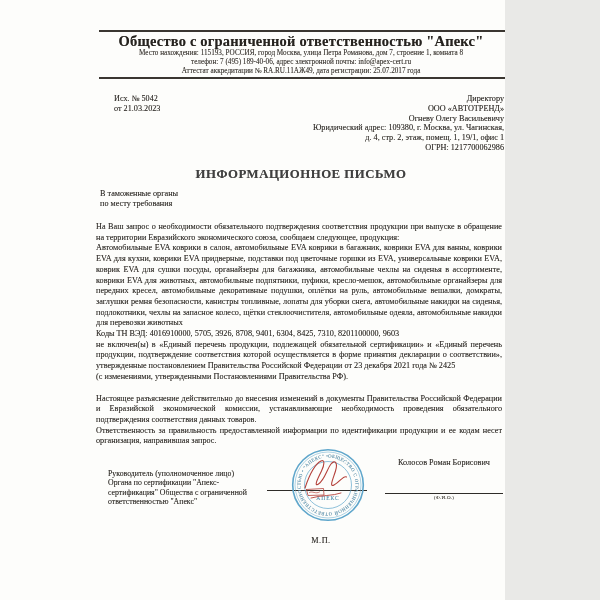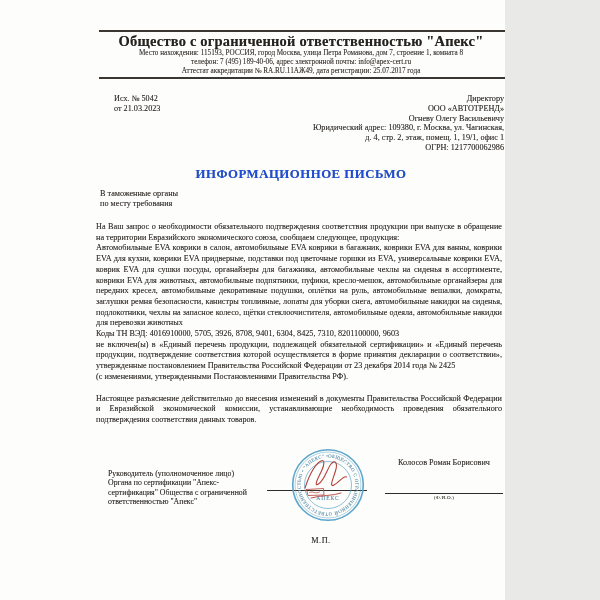--- a/index.html
+++ b/index.html
@@ -15,21 +15,21 @@
     font-weight:bold;font-size:14.5px;letter-spacing:.2px;color:#26231f;
   }
   .lh-lines{
     position:absolute;left:58px;top:49px;width:486px;text-align:center;
     font-size:7.2px;line-height:9px;color:#403c37;
   }
   .ref{position:absolute;left:106px;top:94px;font-size:8.2px;line-height:10px;margin-left:8px;}
   .recipient{position:absolute;left:98px;top:94px;width:406px;text-align:right;font-size:8.2px;line-height:9.8px;}
   .doc-title{
     position:absolute;left:98px;top:167px;width:406px;margin:0;text-align:center;
-    font-size:12.8px;font-weight:bold;letter-spacing:.5px;color:#1d4ed8;
+    font-size:12.8px;font-weight:bold;letter-spacing:.5px;color:#404040;
   }
   .addressee{position:absolute;left:100px;top:189px;font-size:8.2px;line-height:9.8px;}
   .body-text{position:absolute;left:96px;top:222px;width:406px;font-size:8.2px;line-height:10.7px;}
   .body-text p{margin:0;text-align:justify;}
   .body-text p.gap{margin-top:11px;}
   .sig-role{position:absolute;left:108px;top:469px;width:150px;font-size:7.8px;line-height:9.4px;}
   .sig-line{position:absolute;background:#2f2c28;height:1px;}
   .sig-name{position:absolute;left:380px;top:458px;width:128px;text-align:center;font-size:8.2px;}
   .sig-fio{position:absolute;left:380px;top:495px;width:128px;text-align:center;font-size:5px;letter-spacing:.3px;color:#4a463f;}
   .stamp{position:absolute;left:291px;top:448px;}
@@ -67,23 +67,24 @@
 
   <div class="addressee">
     <div>В таможенные органы</div>
     <div>по месту требования</div>
   </div>
 
   <div class="body-text">
     <p>На Ваш запрос о необходимости обязательного подтверждения соответствия продукции при выпуске в обращение на территории Евразийского экономического союза, сообщаем следующее, продукция:</p>
     <p>Автомобильные EVA коврики в салон, автомобильные EVA коврики в багажник, коврики EVA для ванны, коврики EVA для кухни, коврики EVA придверные, подставки под цветочные горшки из EVA, универсальные коврики EVA, коврик EVA для сушки посуды, органайзеры для багажника, автомобильные чехлы на сиденья в ассортименте, коврики EVA для животных, автомобильные подпятники, пуфики, кресло-мешок, автомобильные органайзеры для передних кресел, автомобильные декоративные подушки, оплётки на руль, автомобильные вешалки, домкраты, заглушки ремня безопасности, канистры топливные, лопаты для уборки снега, автомобильные накидки на сиденья, подлокотники, чехлы на запасное колесо, щётки стеклоочистителя, автомобильные одеяла, автомобильные накидки для перевозки животных</p>
     <p>Коды ТН ВЭД: 4016910000, 5705, 3926, 8708, 9401, 6304, 8425, 7310, 8201100000, 9603</p>
-    <p>не включен(ы) в «Единый перечень продукции, подлежащей обязательной сертификации» и «Единый перечень продукции, подтверждение соответствия которой осуществляется в форме принятия декларации о соответствии», утвержденные постановлением Правительства Российской Федерации от 23 декабря 2014 года № 2425</p>
+    <p>не включен(ы) в «Единый перечень продукции, подлежащей обязательной сертификации» и «Единый перечень продукции, подтверждение соответствия которой осуществляется в форме принятия декларации о соответствии», утвержденные постановлением Правительства Российской Федерации от 23 декабря 2021 года № 2425</p>
     <p>(с изменениями, утвержденными Постановлениями Правительства РФ).</p>
     <p class="gap">Настоящее разъяснение действительно до внесения изменений в документы Правительства Российской Федерации и Евразийской экономической комиссии, устанавливающие необходимость проведения обязательного подтверждения соответствия данных товаров.</p>
+    <p>Ответственность за правильность предоставленной информации по идентификации продукции и ее кодам несет организация, направившая запрос.</p>
   </div>
 
   <div class="sig-role">
     <div>Руководитель (уполномоченное лицо)</div>
     <div>Органа по сертификации "Апекс-</div>
     <div>сертификация" Общества с ограниченной</div>
     <div>ответственностью "Апекс"</div>
   </div>
 
   <div class="sig-line" style="left:267px;top:490px;width:100px;"></div>

